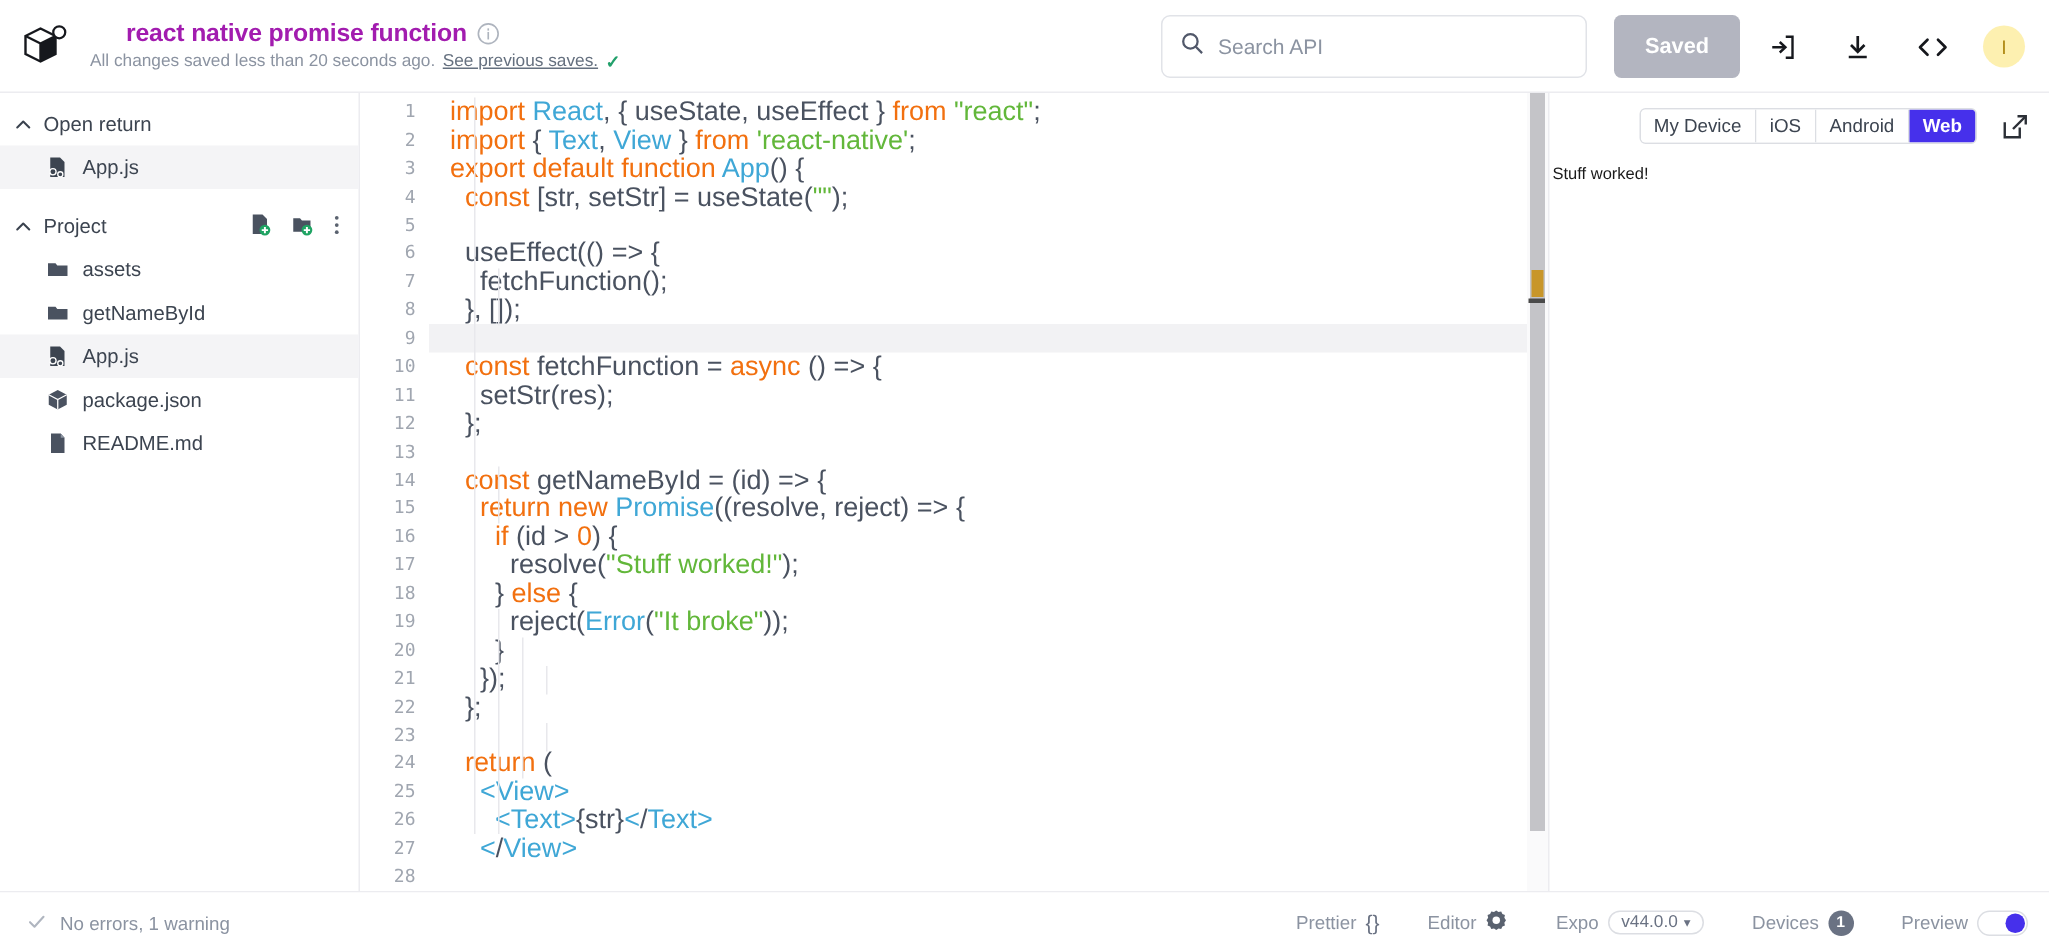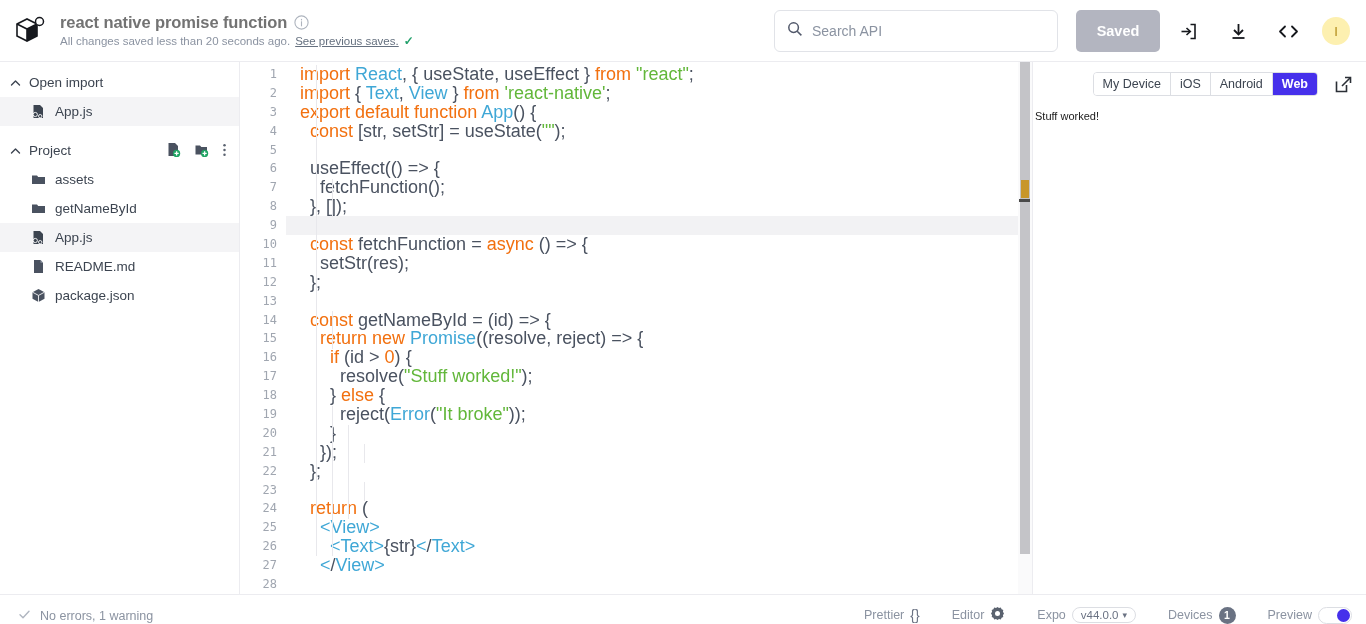--- a/index.html
+++ b/index.html
@@ -19,21 +19,21 @@
     height: 62px; min-height: 62px;
     display: flex; align-items: center;
     padding: 0 16px 0 10px;
     background: #fff;
     border-bottom: 1px solid #ececf0;
     position: relative;
   }
   .logo { width: 40px; height: 40px; display: flex; align-items: center; justify-content: center; flex: none; }
   .title-block { margin-left: 10px; flex: none; }
   .title-row { display: flex; align-items: center; gap: 7px; }
-  .proj-title { font-size: 16.5px; font-weight: bold; color: #737373; letter-spacing: -0.1px; }
+  .proj-title { font-size: 16.5px; font-weight: bold; color: #a21caf; letter-spacing: -0.1px; margin-left: 24px; }
   .info-icon { width: 15px; height: 15px; flex: none; }
   .sub-row { display: flex; align-items: center; gap: 5px; margin-top: 2px; font-size: 11.5px; color: #8b93a1; }
   .sub-link { color: #65707f; text-decoration: underline; cursor: pointer; }
   .check-green { color: #22a06b; font-size: 12px; font-weight: bold; }
 
   .hdr-right { position: absolute; right: 16px; top: 0; height: 62px; display: flex; align-items: center; gap: 0; }
   .search-box {
     width: 284px; height: 42px; border: 1px solid #e1e3e8; border-radius: 6px;
     display: flex; align-items: center; padding: 0 12px; gap: 9px; background: #fff;
   }
@@ -224,21 +224,21 @@
   <div class="body">
 
     <div class="sidebar">
 
       <div class="sec-head">
         <span class="chev">
           <svg width="11" height="11" viewBox="0 0 11 11">
               <path d="M1.5 7 L5.5 3 L9.5 7" fill="none" stroke="#3c4450" stroke-width="1.4" stroke-linecap="round" stroke-linejoin="round"></path>
             </svg>
         </span>
-        <span class="label">Open import</span>
+        <span class="label">Open return</span>
       </div>
 
       <div class="file-row active">
         <span class="fico">
           <svg width="15" height="15" viewBox="0 0 15 15">
             <path d="M2.5 1 H9 L12 4 V14 H2.5 Z" fill="#3c4450"></path>
             <circle cx="4.3" cy="10.5" r="2.1" fill="#3c4450" stroke="#fff" stroke-width="0.9"></circle>
             <circle cx="9.2" cy="12.2" r="1.7" fill="#3c4450" stroke="#fff" stroke-width="0.9"></circle>
           </svg>
         </span>
@@ -302,35 +302,35 @@
             <circle cx="4.3" cy="10.5" r="2.1" fill="#3c4450" stroke="#fff" stroke-width="0.9"></circle>
             <circle cx="9.2" cy="12.2" r="1.7" fill="#3c4450" stroke="#fff" stroke-width="0.9"></circle>
           </svg>
         </span>
         <span>App.js</span>
       </div>
 
       <div class="file-row">
         <span class="fico">
           <svg width="15" height="15" viewBox="0 0 15 15">
+            <path d="M7.5 1 L13.5 4.2 V10.8 L7.5 14 L1.5 10.8 V4.2 Z" fill="#4a5260"></path>
+            <path d="M1.5 4.2 L7.5 7.4 L13.5 4.2 M7.5 7.4 V14" fill="none" stroke="#fff" stroke-width="0.85"></path>
+          </svg>
+        </span>
+        <span>package.json</span>
+      </div>
+
+      <div class="file-row">
+        <span class="fico">
+          <svg width="15" height="15" viewBox="0 0 15 15">
             <path d="M3 1 H9.5 L12 3.8 V14 H3 Z" fill="#4a5260"></path>
             <path d="M9.5 1 V3.8 H12 Z" fill="#8d95a2"></path>
           </svg>
         </span>
         <span>README.md</span>
-      </div>
-
-      <div class="file-row">
-        <span class="fico">
-          <svg width="15" height="15" viewBox="0 0 15 15">
-            <path d="M7.5 1 L13.5 4.2 V10.8 L7.5 14 L1.5 10.8 V4.2 Z" fill="#4a5260"></path>
-            <path d="M1.5 4.2 L7.5 7.4 L13.5 4.2 M7.5 7.4 V14" fill="none" stroke="#fff" stroke-width="0.85"></path>
-          </svg>
-        </span>
-        <span>package.json</span>
       </div>
     </div>
 
     <div class="editor">
       <div class="gutter" id="gutter">
           <div>1</div>
           <div>2</div>
           <div>3</div>
           <div>4</div>
           <div>5</div>

